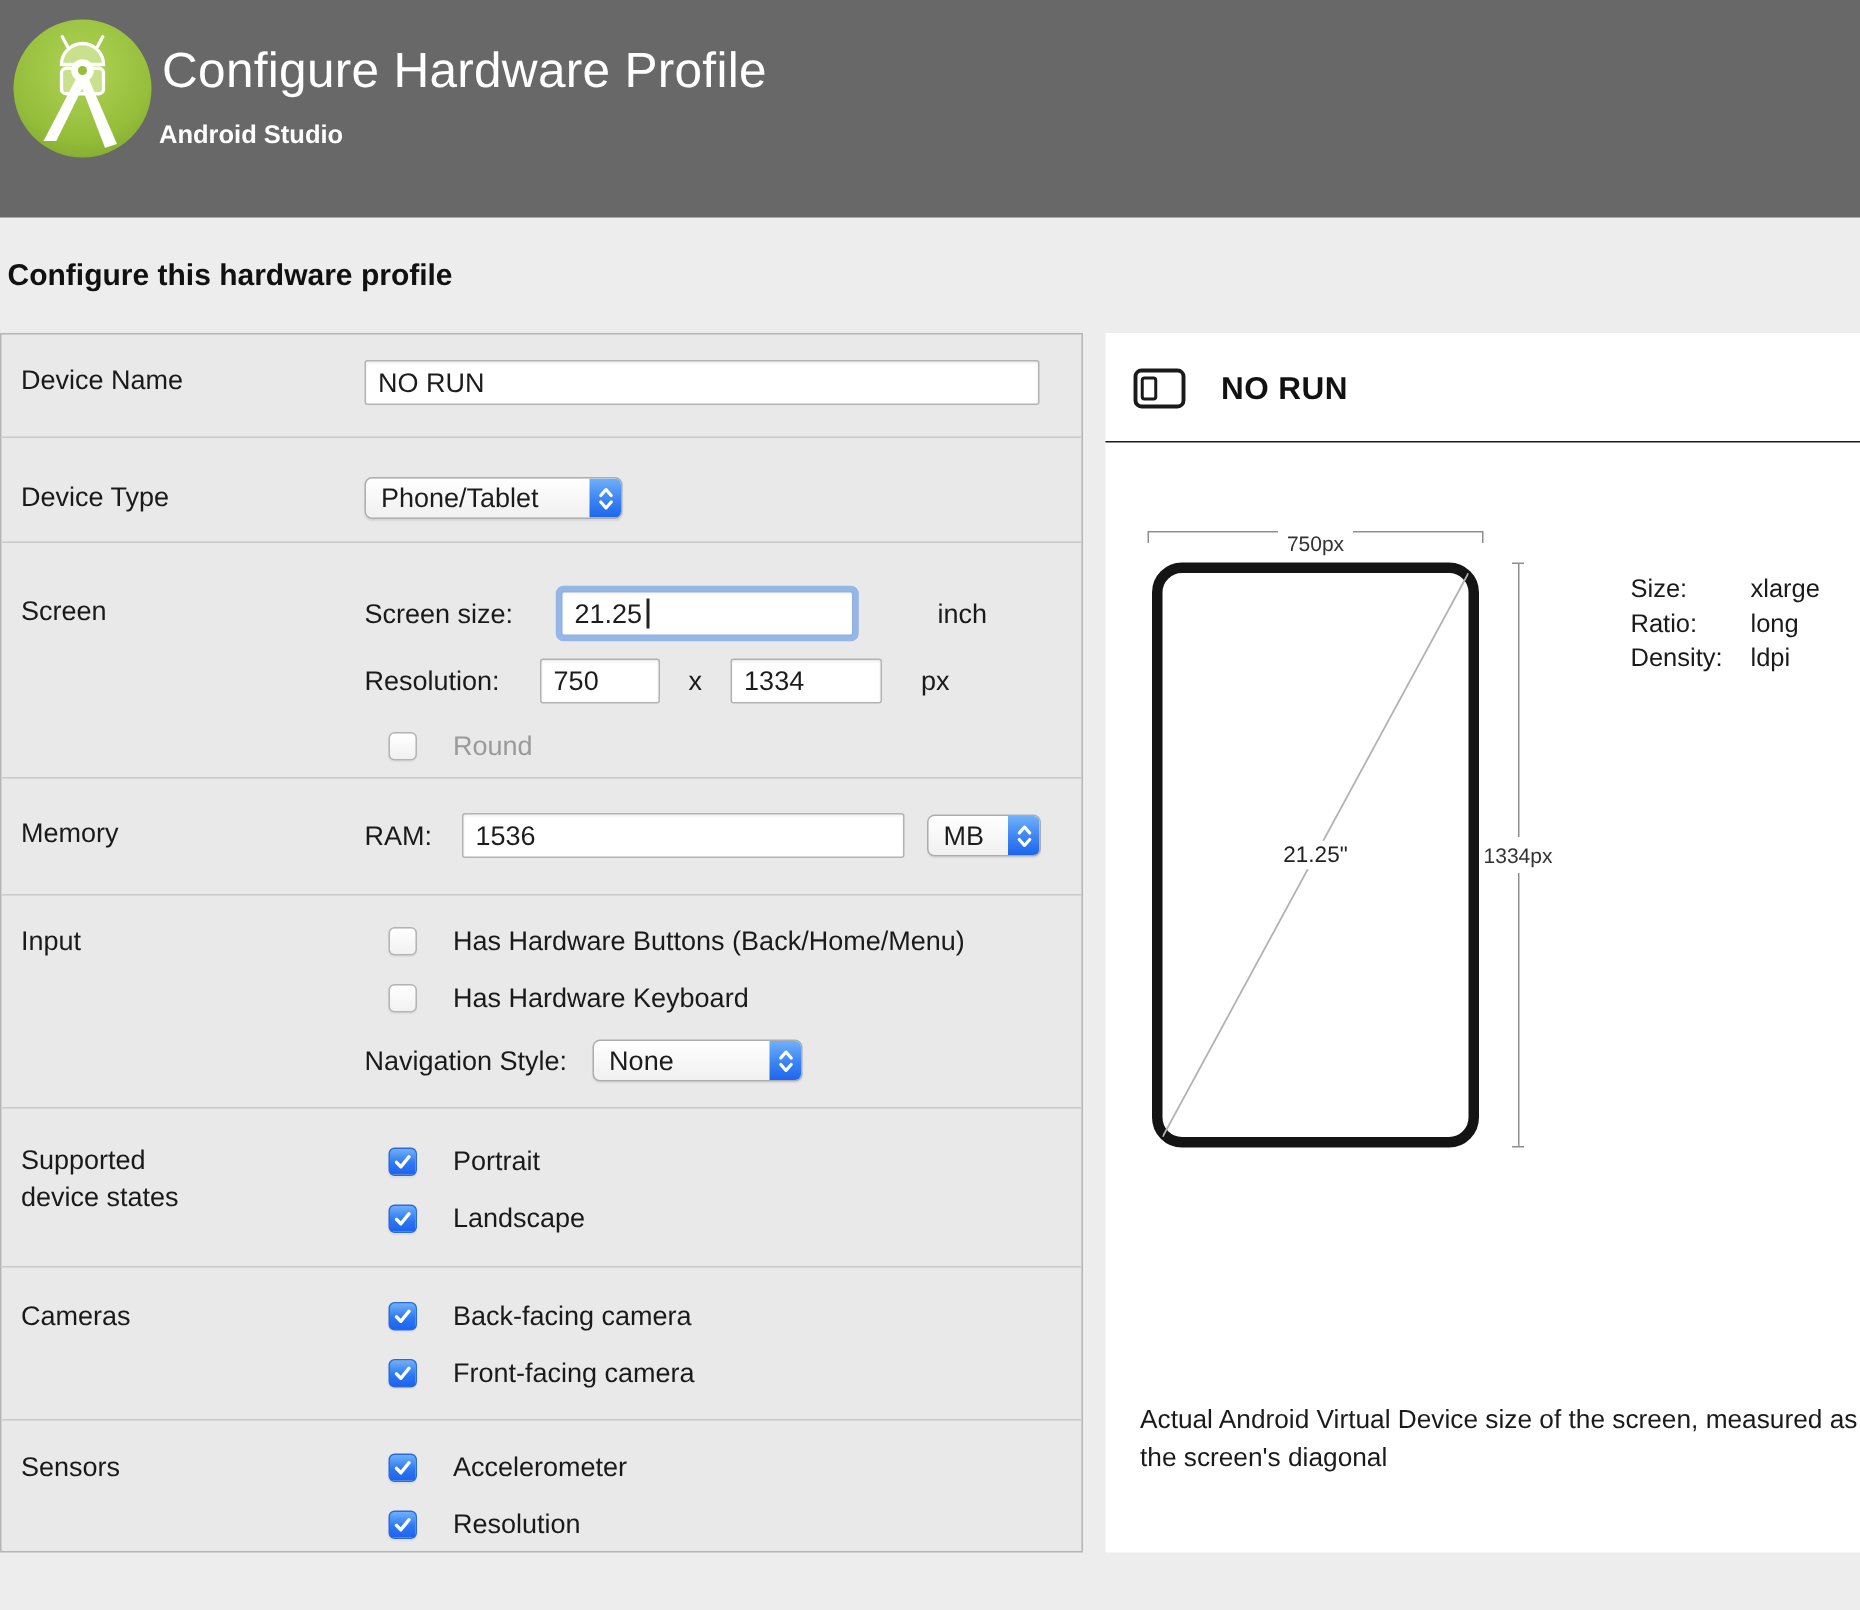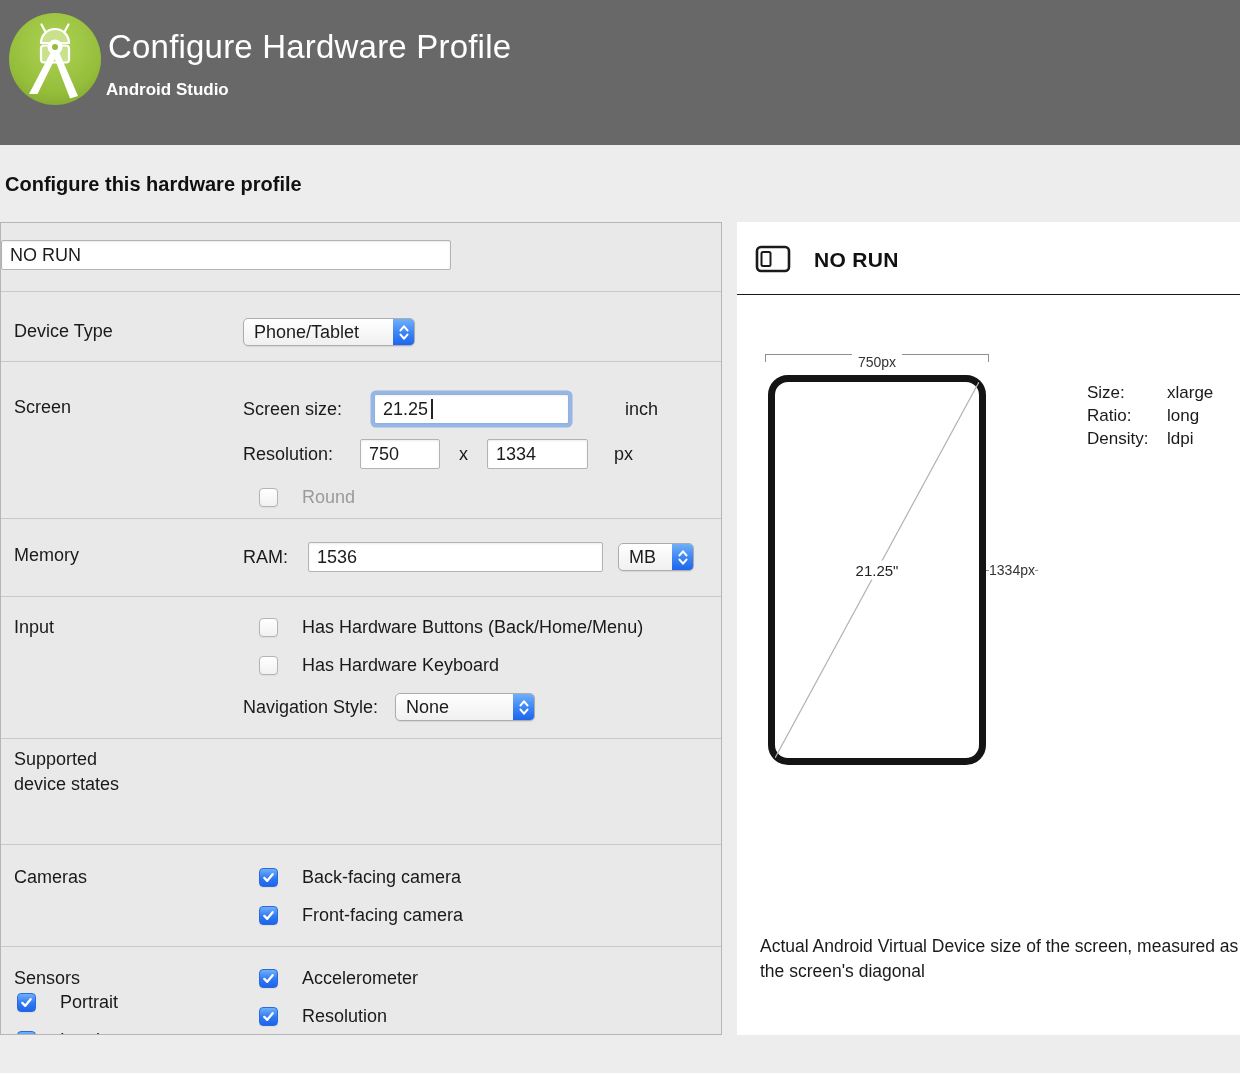--- a/index.html
+++ b/index.html
@@ -38,21 +38,21 @@
     position:absolute; left:0; top:222px; width:722px; height:813px;
     background:#e9e9e9; border:1px solid #b5b5b5; overflow:hidden;
   }
   .section { display:flex; border-top:1px solid #c9c9c9; }
   .section.first { border-top:none; }
   .s1 { height:68px;  padding-top:17px; }
   .s2 { height:70px;  padding-top:26px; }
   .s3 { height:157px; padding-top:32px; }
   .s4 { height:78px;  padding-top:23px; }
   .s5 { height:142px; padding-top:17px; }
-  .s6 { height:106px; padding-top:8px;flex-direction:column; }
+  .s6 { height:106px; padding-top:22px; }
   .s7 { height:102px; padding-top:19px; }
   .s8 { height:88px;  padding-top:18px; }
 
   .section-label {
     flex:0 0 242px; padding-left:13px;
     font-size:18px; line-height:27px; color:#1a1a1a;
     white-space:pre-line;
   }
   .section-content { flex:1; display:flex; flex-direction:column; }
   .section-content > * + * { margin-top:12px; }
@@ -149,21 +149,21 @@
   }
   .device-outline svg { position:absolute; left:0; top:0; width:100%; height:100%; }
   .device-outline line { stroke:#b2b2b2; stroke-width:1.2; }
   .diagonal-label {
     position:absolute; left:50%; top:50%; transform:translate(-50%,-50%);
     background:#fff; padding:1px 4px; font-size:15px; color:#222;
   }
 
   .measure-v {
     position:absolute; left:249px; top:153px; width:52px; height:390px;
-    display:flex; align-items:center;
+    display:flex; flex-direction:column; align-items:center;
   }
   .mv-tick { height:1px; width:8px; background:#8f8f8f; }
   .mv-line { flex:1; width:1px; background:#8f8f8f; }
   .mv-label { padding:4px 0; font-size:14px; color:#333; }
 
   .preview-info { position:absolute; left:350px; top:159px; }
   .info-row { display:flex; line-height:23px; font-size:17px; color:#1a1a1a; }
   .info-label { width:80px; }
 
   .preview-note {
@@ -202,20 +202,21 @@
   </svg>
   <div class="app-title">Configure Hardware Profile</div>
   <div class="app-subtitle">Android Studio</div>
 </div>
 
 <div class="page-heading">Configure this hardware profile</div>
 
 <div class="left-panel">
 
   <div class="section s1 first">
+    <div class="section-label">Device Name</div>
     <div class="section-content">
       <div class="frow">
         <input class="text-input" style="width: 450px;" type="text" value="NO RUN">
       </div>
     </div>
   </div>
 
   <div class="section s2">
     <div class="section-label">Device Type</div>
     <div class="section-content">

